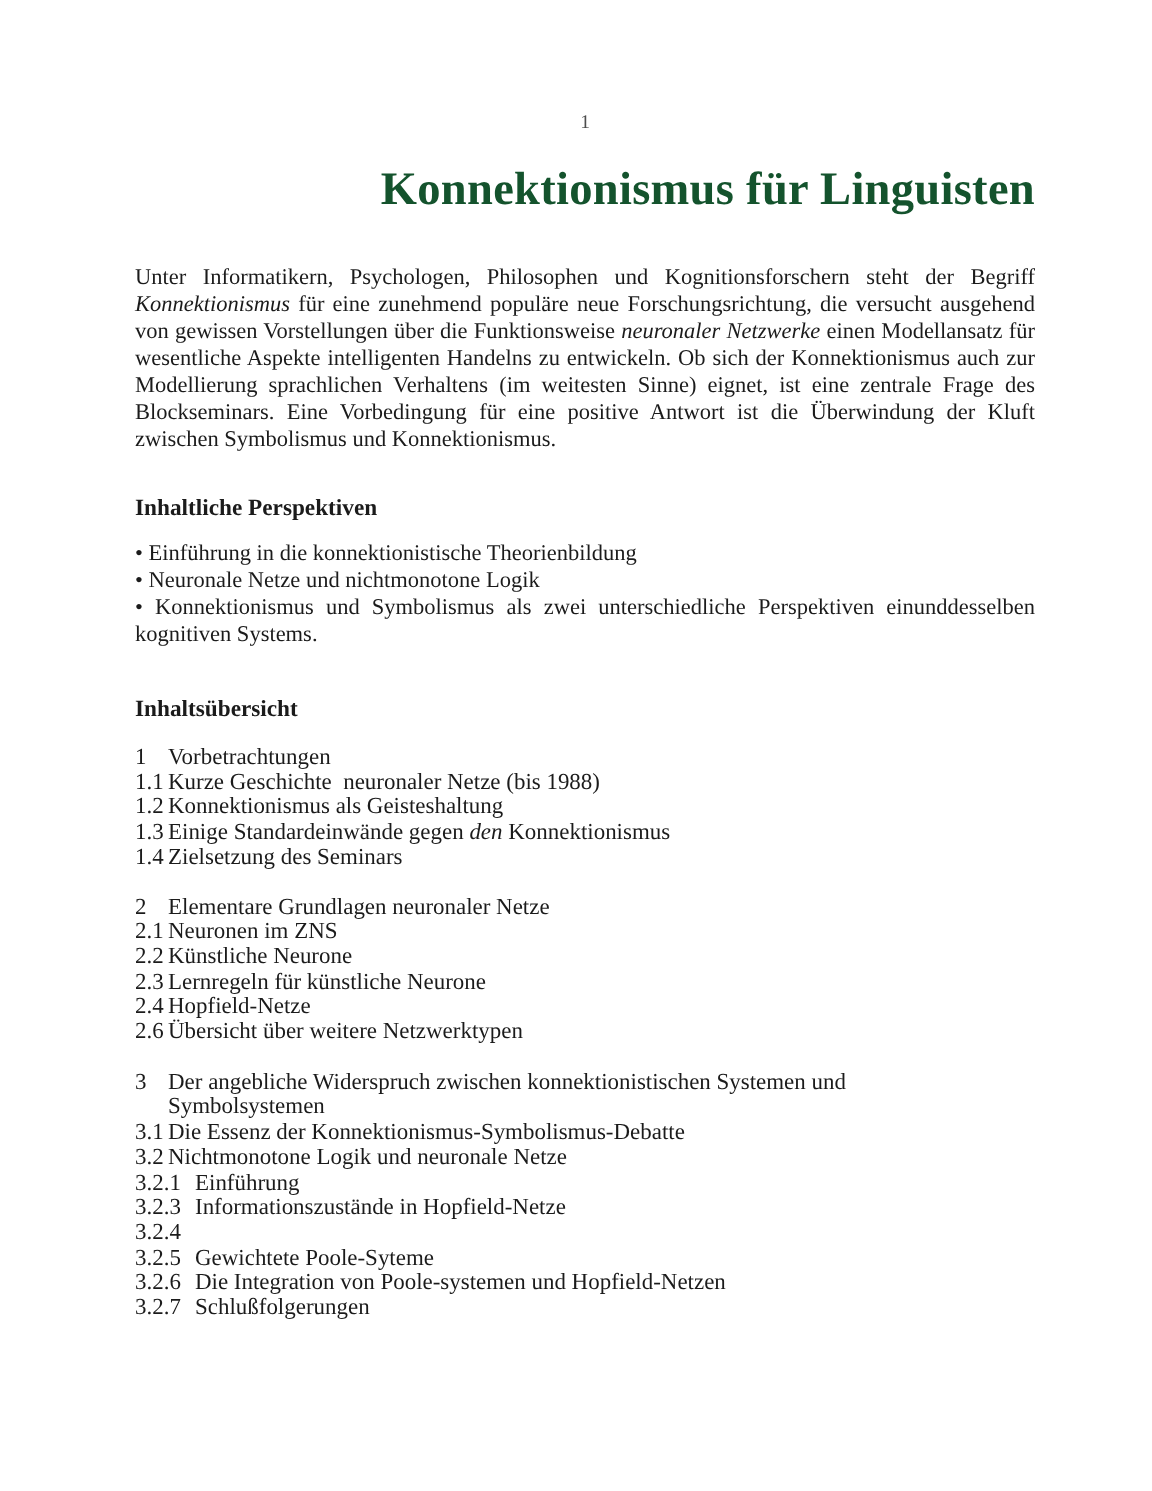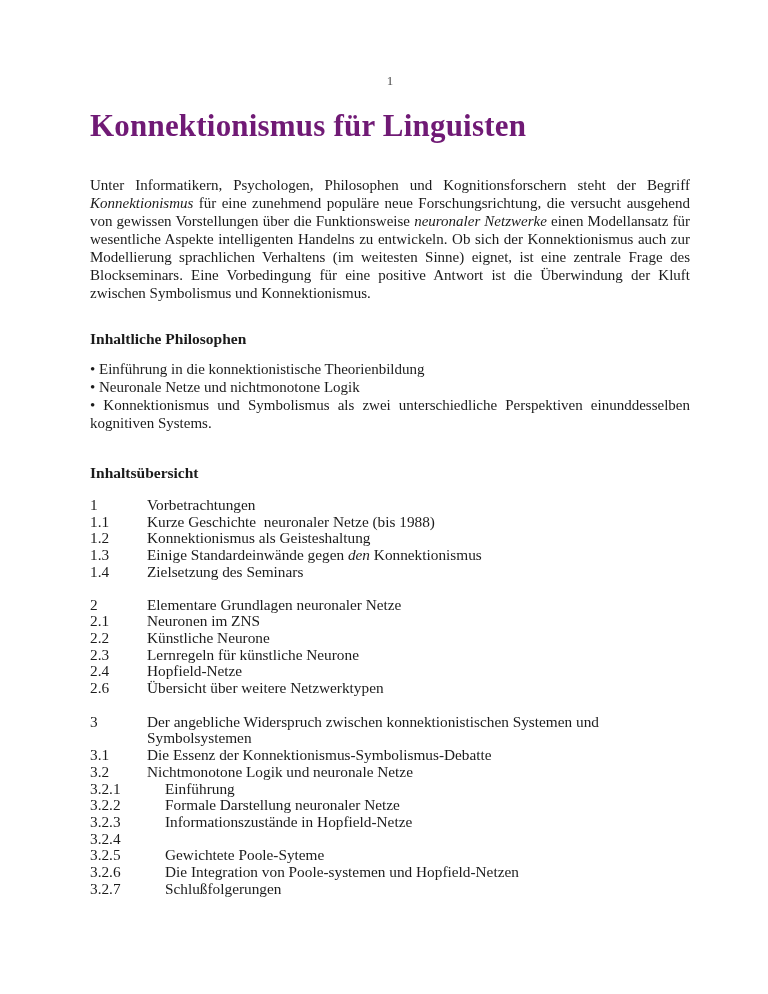--- a/index.html
+++ b/index.html
@@ -21,23 +21,23 @@
     font-size: 13px;
     line-height: 16px;
     text-align: center;
     color: #4d4d4d;
   }
   .doc-title {
     margin: 19px 0 0 0;
     font-size: 31px;
     line-height: 36px;
     font-weight: bold;
-    text-align: left;
+    text-align: right;
     letter-spacing: 0.2px;
-    color: #701a75;
+    color: #14532d;
   }
   .intro {
     margin-top: 32px;
     font-size: 15px;
     line-height: 18px;
     text-align: justify;
   }
   .section-heading {
     font-size: 15.5px;
     line-height: 19px;
@@ -59,36 +59,36 @@
   .toc-block-2 { margin-top: 16px; }
   .toc-block-3 { margin-top: 17px; }
   .toc-row { display: flex; align-items: baseline; }
   .toc-num {
     flex: 0 0 auto;
     min-width: 22px;
     white-space: pre;
   }
   .toc-row.lv-3 .toc-num { min-width: 40px; }
   .toc-row.lv-wrap .toc-num { min-width: 22px; }
-  .toc-text { white-space: pre-wrap; margin-left: 35px; }
+  .toc-text { white-space: pre-wrap; }
   em { font-style: italic; }
 </style>
 </head>
 <body>
 
 <div class="page">
   <div class="content">
 
     <div class="page-number">1</div>
 
     <h1 class="doc-title">Konnektionismus für Linguisten</h1>
 
     <p class="intro"><span>Unter Informatikern, Psychologen, Philosophen und Kognitionsforschern steht der Begriff </span><em>Konnektionismus</em><span> für eine zunehmend populäre neue Forschungsrichtung, die versucht ausgehend von gewissen Vorstellungen über die Funktionsweise </span><em>neuronaler Netzwerke</em><span> einen Modellansatz für wesentliche Aspekte intelligenten Handelns zu entwickeln. Ob sich der Konnektionismus auch zur Modellierung sprachlichen Verhaltens (im weitesten Sinne) eignet, ist eine zentrale Frage des Blockseminars. Eine Vorbedingung für eine positive Antwort ist die Überwindung der Kluft zwischen Symbolismus und Konnektionismus.</span></p>
 
-    <div class="section-heading focus-heading">Inhaltliche Philosophen</div>
+    <div class="section-heading focus-heading">Inhaltliche Perspektiven</div>
 
     <div class="bullet-list">
         <div class="bullet-line"><span>• Einführung in die konnektionistische Theorienbildung</span></div>
         <div class="bullet-line"><span>• Neuronale Netze und nichtmonotone Logik</span></div>
         <div class="bullet-line"><span>• Konnektionismus und Symbolismus als zwei unterschiedliche Perspektiven einunddesselben kognitiven Systems.</span></div>
       </div>
 
     <div class="section-heading toc-heading">Inhaltsübersicht</div>
 
     <div class="toc-block toc-block-1">
@@ -156,24 +156,20 @@
         </div>
         <div class="toc-row lv-2">
           <span class="toc-num">3.2</span>
           <span class="toc-text"><span>Nichtmonotone Logik und neuronale Netze</span></span>
         </div>
         <div class="toc-row lv-3">
           <span class="toc-num">3.2.1</span>
           <span class="toc-text"><span>Einführung</span></span>
         </div>
         <div class="toc-row lv-3">
-          <span class="toc-num">3.2.2</span>
-          <span class="toc-text"><span>Formale Darstellung neuronaler Netze</span></span>
-        </div>
-        <div class="toc-row lv-3">
           <span class="toc-num">3.2.3</span>
           <span class="toc-text"><span>Informationszustände in Hopfield-Netze</span></span>
         </div>
         <div class="toc-row lv-3">
           <span class="toc-num">3.2.4</span>
         </div>
         <div class="toc-row lv-3">
           <span class="toc-num">3.2.5</span>
           <span class="toc-text"><span>Gewichtete Poole-Syteme</span></span>
         </div>

